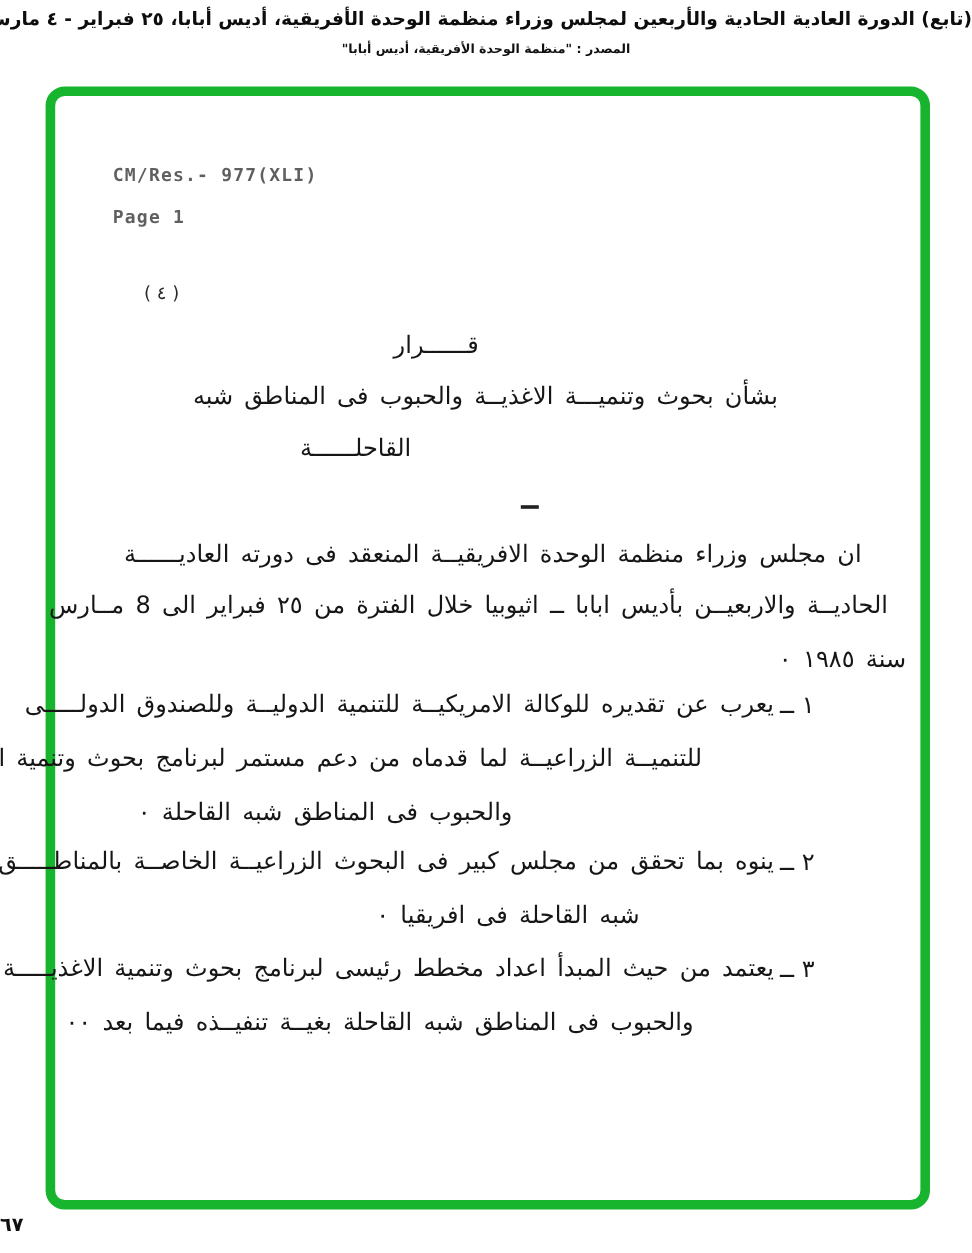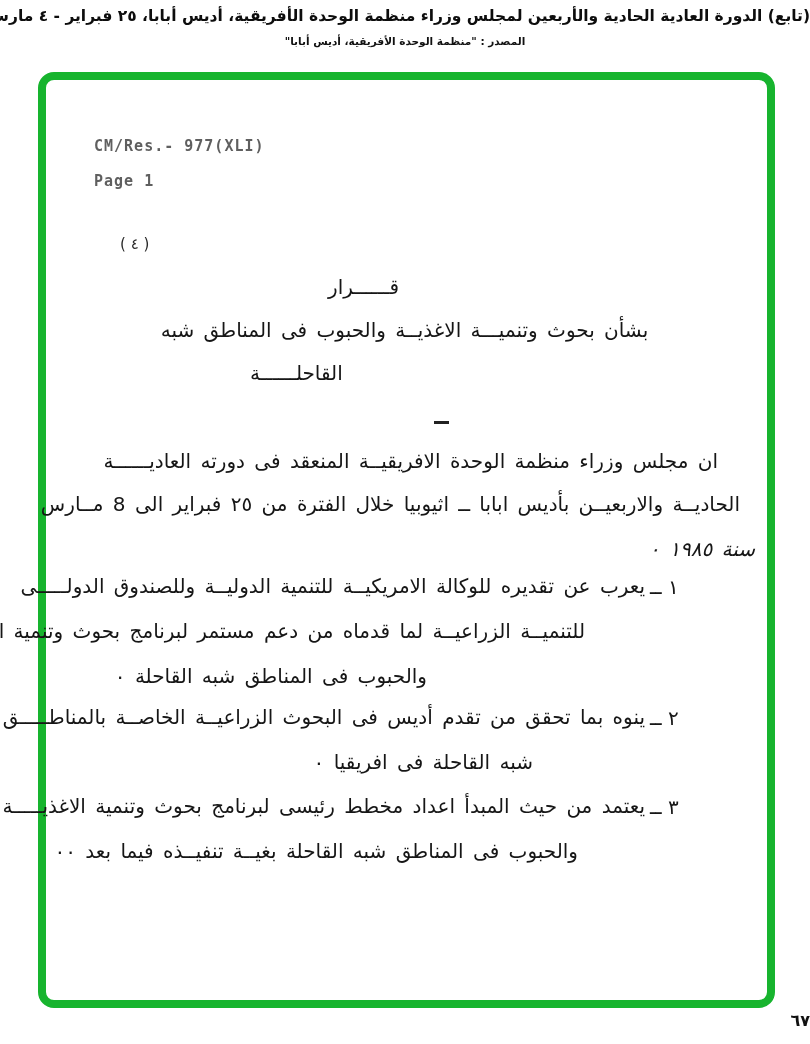--- a/index.html
+++ b/index.html
@@ -21,26 +21,26 @@
        font-size:15px;letter-spacing:1px;color:#3c3c3c;font-weight:bold;opacity:.82;}
   .mark{top:237px;left:120px;font-size:15px;color:#2a2a2a;}
   
   .ar{direction:rtl;font-size:20px;color:#161616;word-spacing:3px;}
   .t1{top:277px;left:46px;width:635px;text-align:center;}
   .t2{top:320px;left:46px;width:717px;text-align:center;}
   .t3{top:363px;left:250px;}
   .sep{top:421px;left:434px;width:15px;height:3px;background:#222;}
   .p1{top:451px;right:92px;}
   .p2{top:494px;right:70px;}
-  .p3{top:539px;right:55px;font-style:italic;}
+  .p3{top:539px;right:55px;}
   .num{direction:rtl;font-size:20px;color:#161616;}
   .n1{top:577px;left:650px;} .i1a{top:576px;right:165px;} .i1b{top:621px;right:225px;} .i1c{top:666px;right:383px;}
   .n2{top:708px;left:650px;} .i2a{top:707px;right:165px;} .i2b{top:752px;right:277px;text-align:center;}
   .n3{top:797px;left:650px;} .i3a{top:796px;right:165px;} .i3b{top:841px;right:232px;}
-  .foot{top:1013px;left:0;right:0;text-align:right;font-size:16px;font-weight:bold;
+  .foot{top:1013px;left:0;right:0;text-align:left;font-size:16px;font-weight:bold;
         direction:rtl;color:#101010;}
 </style>
 </head>
 <body>
 
 <div class="abs hdr1">(تابع)  الدورة العادية الحادية والأربعين لمجلس وزراء منظمة الوحدة الأفريقية، أديس أبابا، ٢٥ فبراير - ٤ مارس ١٩٨٥</div>
 <div class="abs hdr2">المصدر :  "منظمة الوحدة الأفريقية، أديس أبابا"</div>
 
 <div class="frame" style="border-color: rgb(23, 180, 46);"></div>
 
@@ -56,20 +56,20 @@
 <div class="abs ar p1">ان مجلس  وزراء منظمة الوحدة الافريقيــة المنعقد فى دورته العاديــــــة</div>
 <div class="abs ar p2">الحاديــة والاربعيــن بأديس ابابا ــ اثيوبيا خلال  الفترة من  ٢٥ فبراير الى 8  مــارس</div>
 <div class="abs ar p3">سنة ١٩٨٥ ٠</div>
 
 <div class="abs num n1">١ ــ</div>
 <div class="abs ar i1a">يعرب عن تقديره للوكالة الامريكيــة للتنمية الدوليــة وللصندوق الدولـــــى</div>
 <div class="abs ar i1b">للتنميــة الزراعيــة لما قدماه من دعم مستمر لبرنامج بحوث وتنمية الاغذيــــة</div>
 <div class="abs ar i1c">والحبوب فى المناطق شبه القاحلة ٠</div>
 
 <div class="abs num n2">٢ ــ</div>
-<div class="abs ar i2a">ينوه بما تحقق من  تقدم  أديس فى البحوث الزراعيــة الخاصــة بالمناطـــــق</div>
+<div class="abs ar i2a">ينوه بما تحقق من  مجلس  كبير فى البحوث الزراعيــة الخاصــة بالمناطـــــق</div>
 <div class="abs ar i2b">شبه القاحلة فى افريقيا ٠</div>
 
 <div class="abs num n3">٣ ــ</div>
 <div class="abs ar i3a">يعتمد من حيث المبدأ اعداد  مخطط رئيسى لبرنامج بحوث وتنمية الاغذيـــــة</div>
 <div class="abs ar i3b">والحبوب  فى المناطق شبه القاحلة بغيــة تنفيــذه فيما بعد ٠٠</div>
 
 <div class="abs foot">٦٧</div>
 
 </body></html>

